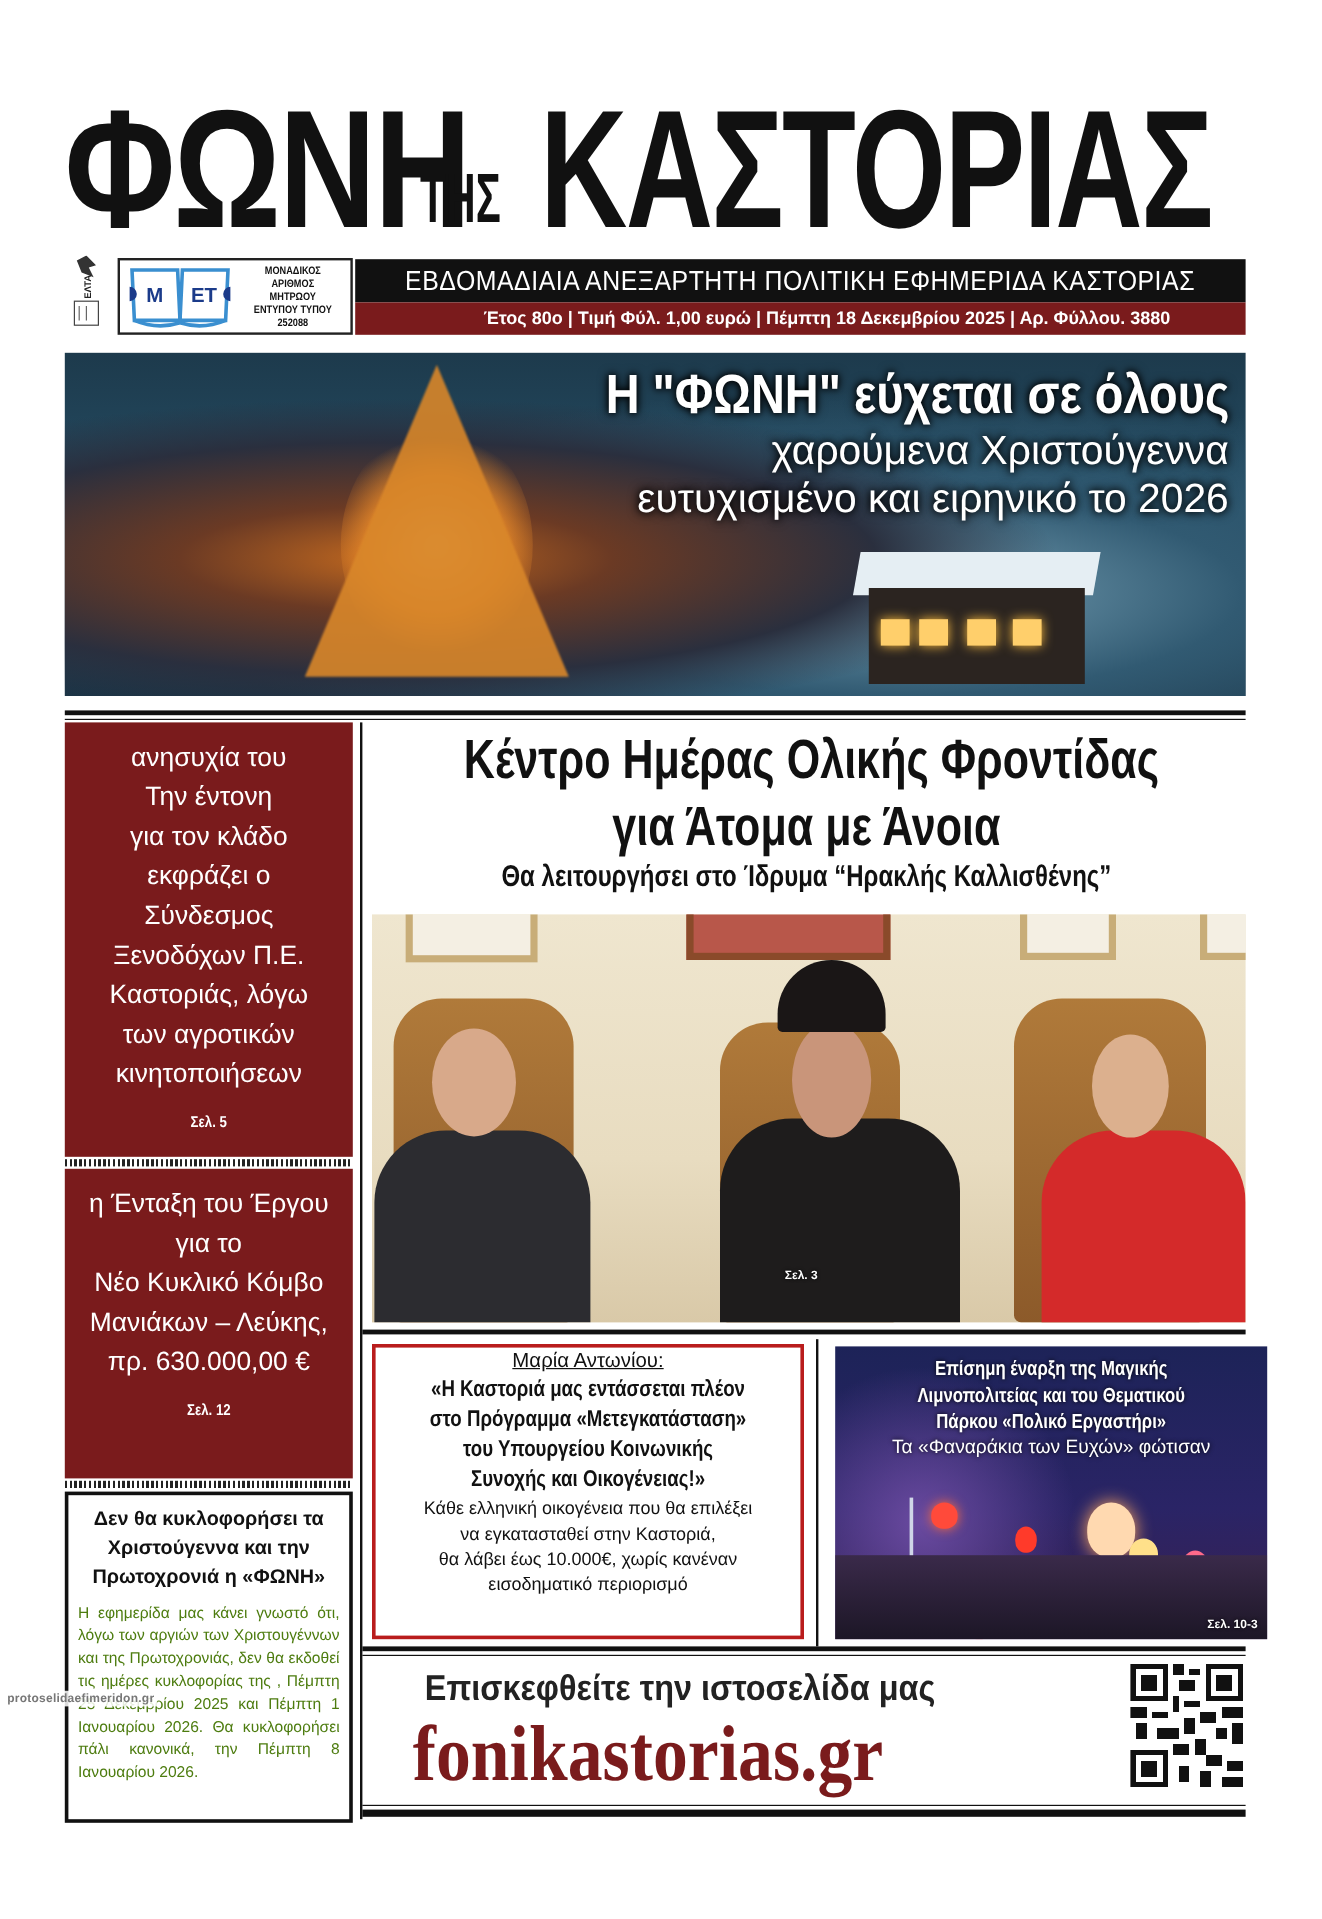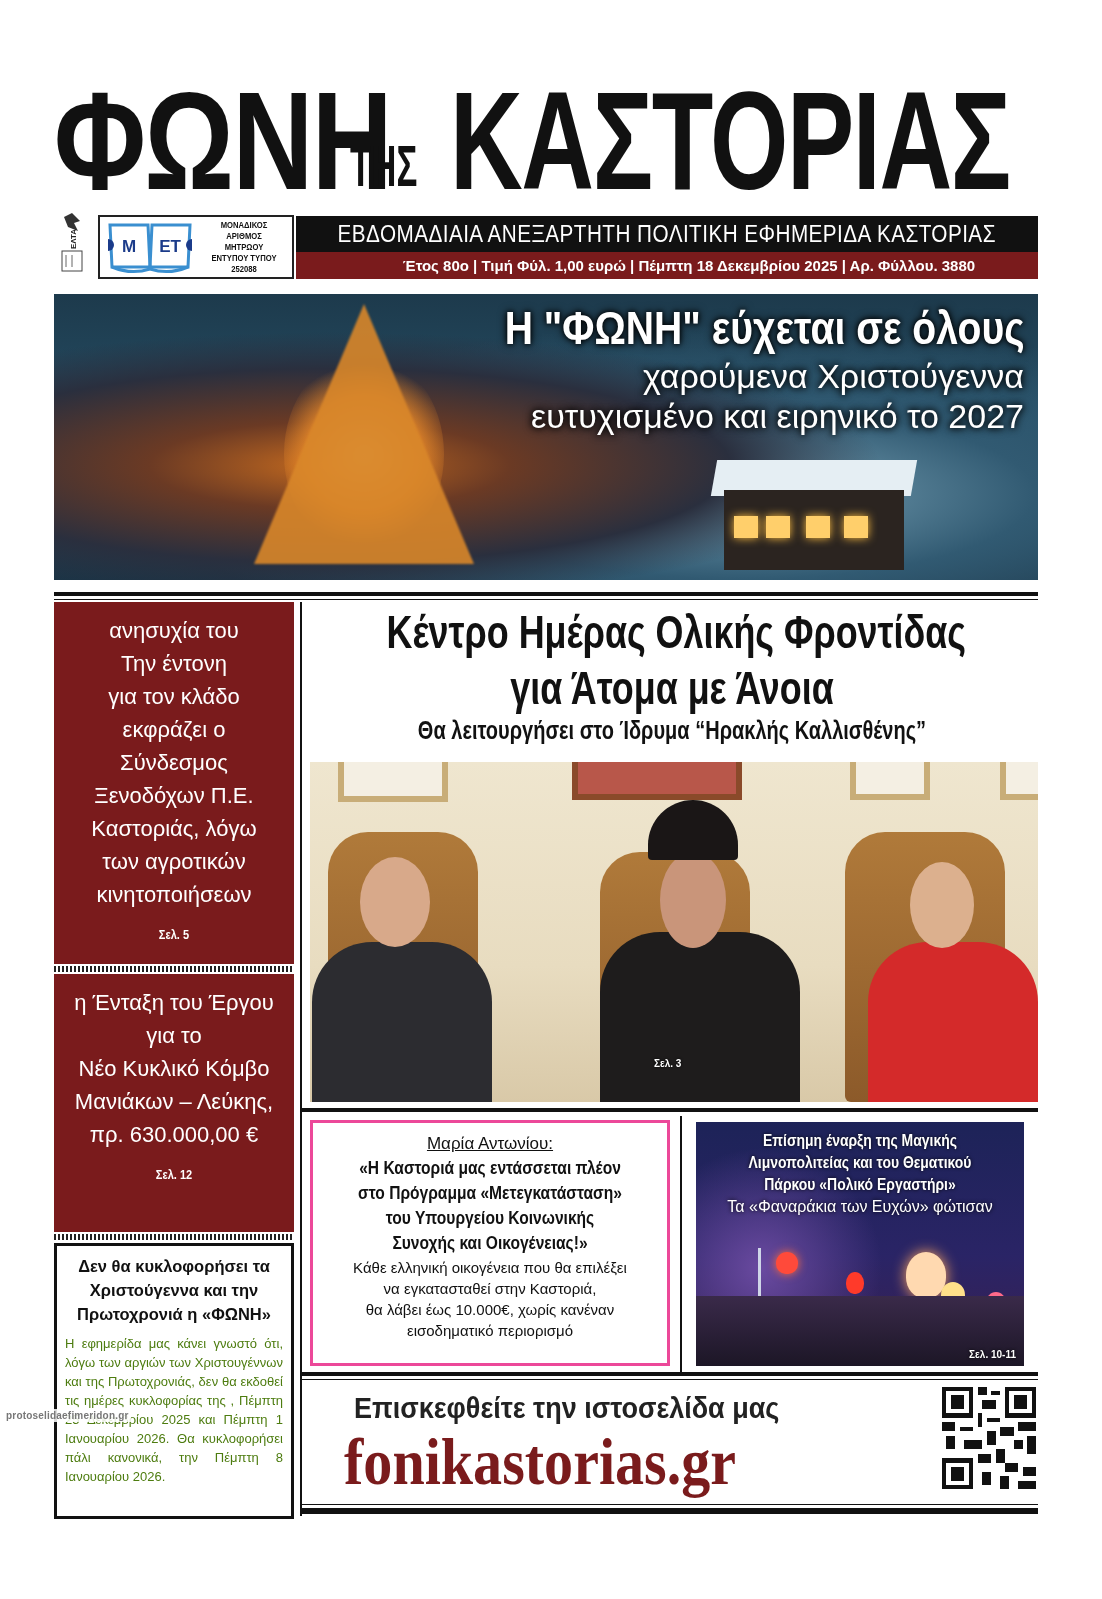--- a/index.html
+++ b/index.html
@@ -58,26 +58,26 @@
 
   .photo { position: absolute; left: 310px; top: 762px; width: 728px; height: 340px; overflow: hidden;
     background: linear-gradient(180deg, #efe6cf 0%, #e8dcc0 60%, #d9c9a8 100%); }
   .frame { position: absolute; border: 6px solid #c8ad78; background: #f4efe3; }
   .chair { position: absolute; background: linear-gradient(180deg, #b07a3a 0%, #8c5a2a 100%); border-radius: 40px 40px 6px 6px; }
   .person-suit { position: absolute; background: #2c2c30; border-radius: 60px 60px 0 0; }
   .head { position: absolute; border-radius: 50%; background: #d8a98a; }
   .sel-photo { position: absolute; color: #fff; font-weight: 700; font-size: 10px; text-shadow: 0 0 3px #000; }
 
   
-  .maria-box { position: absolute; left: 310px; top: 1120px; width: 360px; height: 246px; border: 3px solid #ec4899; background: #fff; padding: 10px 6px; text-align: center; }
+  .maria-box { position: absolute; left: 310px; top: 1120px; width: 360px; height: 246px; border: 3px solid #b91c1c; background: #fff; padding: 0 6px; text-align: center; }
   .maria-name { font-size: 17px; line-height: 22px; text-decoration: underline; color: #111; }
   .maria-quote { font-weight: 900; font-size: 19px; line-height: 25px; color: #111; display: block; transform: scaleX(0.82); white-space: nowrap; }
   .maria-body { font-size: 15px; line-height: 21px; color: #111; margin-top: 2px; }
 
-  .lantern-box { position: absolute; left: 696px; top: 1122px; width: 328px; height: 244px; overflow: hidden;
+  .lantern-box { position: absolute; left: 696px; top: 1122px; width: 360px; height: 244px; overflow: hidden;
     background: radial-gradient(circle at 20% 60%, #6a4aa0 0%, transparent 40%), linear-gradient(180deg, #1d2358 0%, #2a2466 55%, #3a2050 100%); padding-left: 44px; }
   .lantern { position: absolute; border-radius: 50% 50% 45% 45%; }
   .lantern-text { position: absolute; left: 0; right: 0; top: 8px; text-align: center; color: #fff; text-shadow: 0 0 4px #000; }
   .lt-head { font-weight: 900; font-size: 17px; line-height: 22px; display: block; transform: scaleX(0.82); white-space: nowrap; }
   .lt-body { font-size: 16px; line-height: 22px; }
   .crowd { position: absolute; left: 0; right: 0; bottom: 0; height: 70px; background: linear-gradient(180deg, #3a2a4a 0%, #1c1626 100%); }
 
   
   .site-box { position: absolute; left: 306px; top: 1382px; width: 732px; height: 118px; }
   .visit { position: absolute; left: 48px; top: 8px; font-weight: 700; font-size: 30px; line-height: 36px; color: #222; transform: scaleX(0.9); transform-origin: left; white-space: nowrap; }
@@ -133,21 +133,21 @@
   <div class="tree"></div>
   <div class="house-roof"></div>
   <div class="house"></div>
   <div class="win" style="left:680px; top:222px;"></div>
   <div class="win" style="left:712px; top:222px;"></div>
   <div class="win" style="left:752px; top:222px;"></div>
   <div class="win" style="left:790px; top:222px;"></div>
   <div class="banner-text">
     <span class="banner-h1">Η "ΦΩΝΗ" εύχεται σε όλους</span>
     <div class="banner-l2">χαρούμενα Χριστούγεννα</div>
-    <div class="banner-l2">ευτυχισμένο και ειρηνικό το 2027</div>
+    <div class="banner-l2">ευτυχισμένο και ειρηνικό το 2026</div>
   </div>
 </div>
 
 <div class="rule-thick" style="left:54px; top:592px; width:984px;"></div>
 <div class="rule-thin" style="left:54px; top:599px; width:984px;"></div>
 
 <div class="vrule" style="left:300px; top:602px; height:914px;"></div>
 
 <div class="red-box" style="top:602px; height:362px;">
   <div>ανησυχία του</div>
@@ -234,21 +234,21 @@
   <div class="lantern" style="left:100px; top:200px; width:40px; height:44px; background:#ff2a2a;"></div>
   <div class="lantern" style="left:290px; top:170px; width:20px; height:22px; background:#ff6a8a;"></div>
   <div style="position:absolute; left:62px; top:126px; width:3px; height:80px; background:#cfd6e8;"></div>
   <div class="crowd"></div>
   <div class="lantern-text">
     <span class="lt-head">Επίσημη έναρξη της Μαγικής</span>
     <span class="lt-head">Λιμνοπολιτείας και του Θεματικού</span>
     <span class="lt-head">Πάρκου «Πολικό Εργαστήρι»</span>
     <div class="lt-body">Τα «Φαναράκια των Ευχών» φώτισαν</div>
   </div>
-  <div class="sel-photo" style="right:8px; bottom:6px;">Σελ. 10-11</div>
+  <div class="sel-photo" style="right:8px; bottom:6px;">Σελ. 10-3</div>
 </div>
 
 <div class="rule-thick" style="left:302px; top:1372px; width:736px;"></div>
 <div class="rule-thin" style="left:302px; top:1379px; width:736px;"></div>
 
 <div class="site-box">
   <div class="visit">Επισκεφθείτε την ιστοσελίδα μας</div>
   <div class="site-url">fonikastorias.gr</div>
   <div class="qr">
     <svg width="94" height="104" viewBox="0 0 21 23" shape-rendering="crispEdges">

